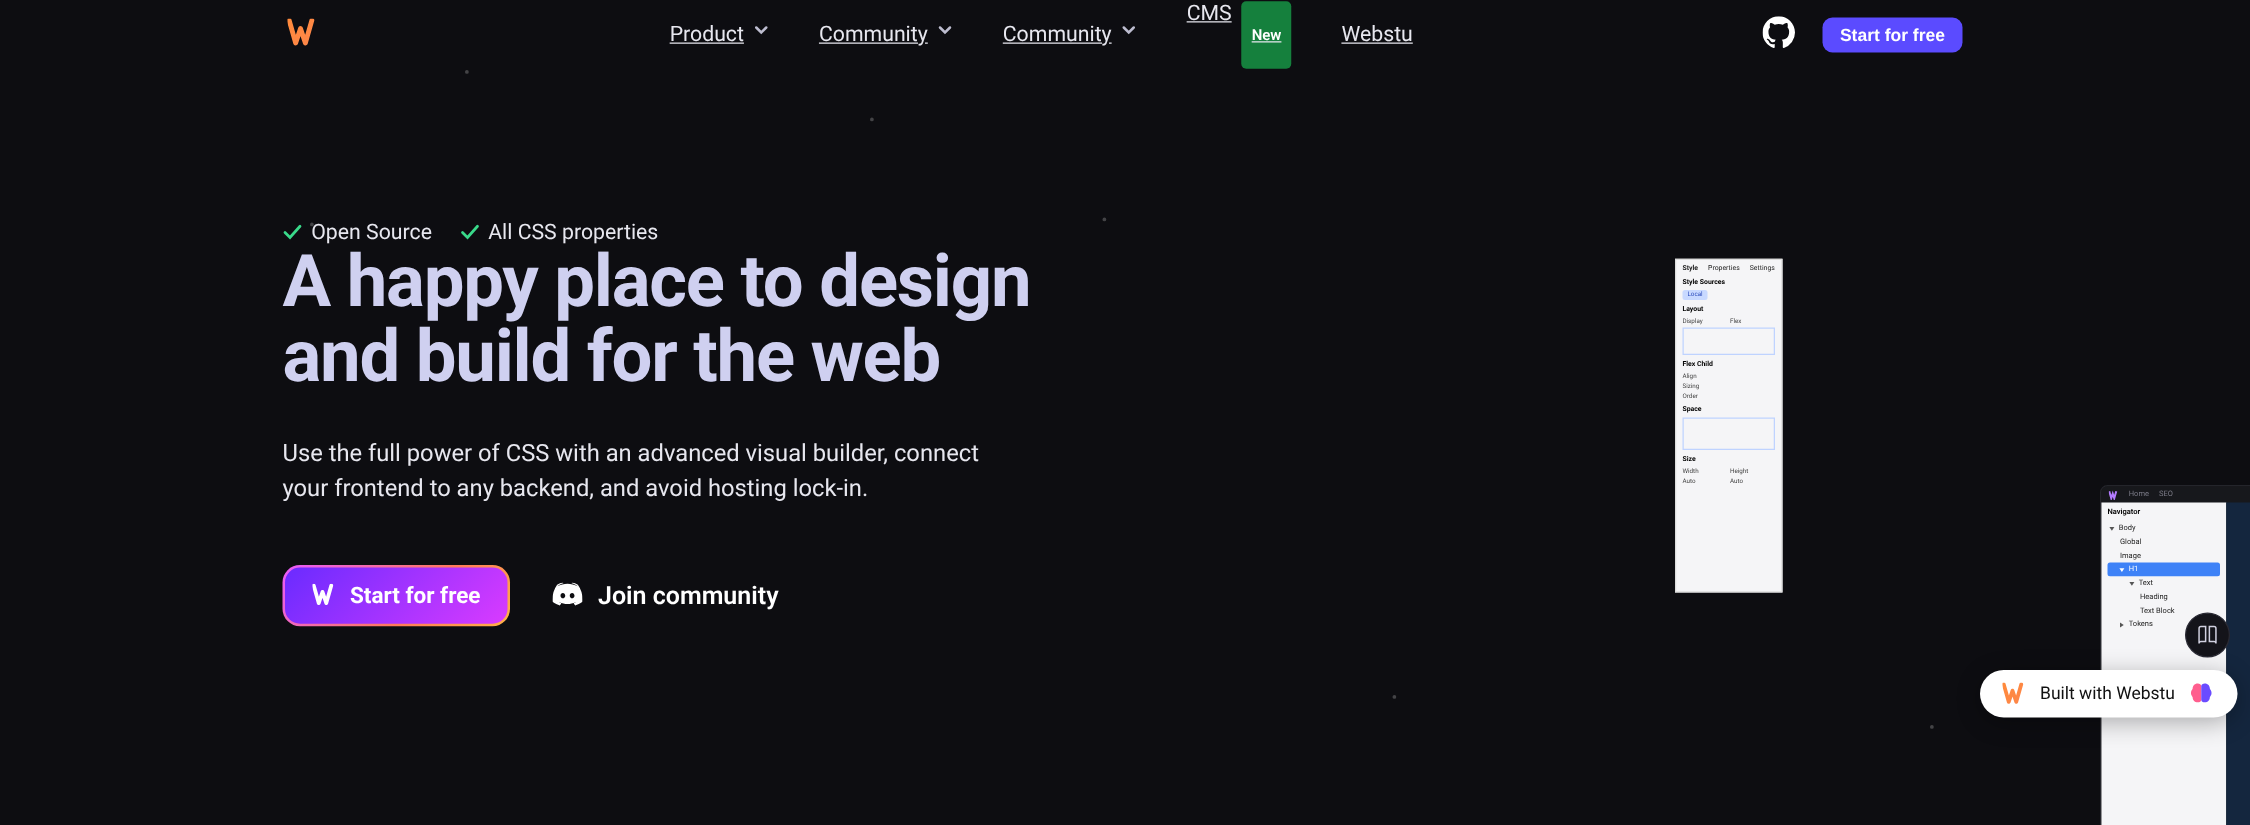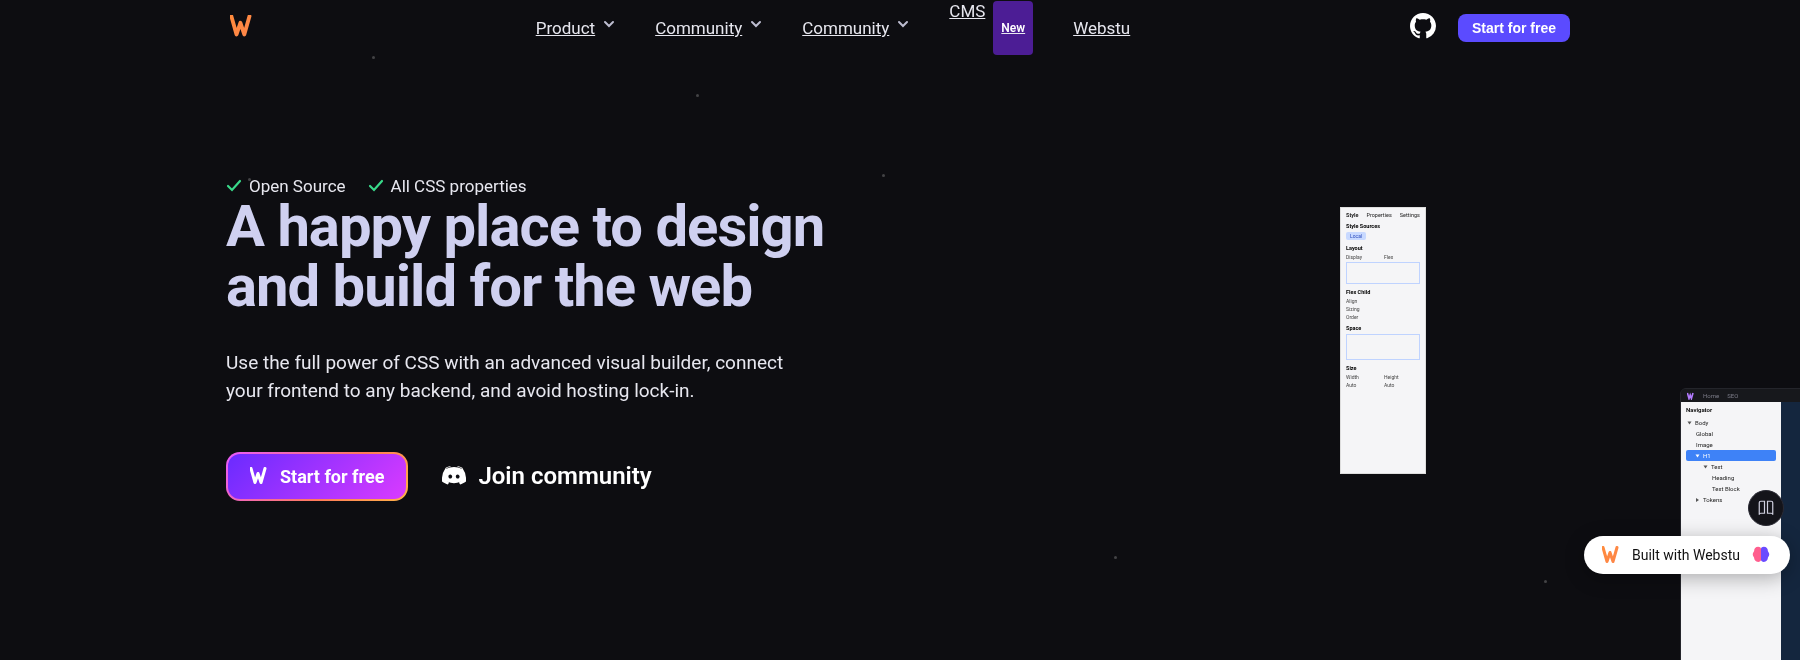--- a/index.html
+++ b/index.html
@@ -22,21 +22,21 @@
   .logo-w {
     width: 26px; height: 22px;
   }
   .nav { display:flex; align-items:center; gap: 40px; }
   .nav-item {
     display:flex; align-items:flex-start; gap:8px;
     font-size:17px; color:#e7e7ef; cursor:pointer;text-decoration:underline;
   }
   .chev { width:12px; height:12px; }
   .badge-new {
-    background:#4c1d95; color:#fff; font-size:12px; font-weight:600;
+    background:#15803d; color:#fff; font-size:12px; font-weight:600;
     padding:20px 8px; border-radius:4px;
   }
   .header-right { display:flex; align-items:center; gap:22px; }
   .github-icon { width:26px; height:26px; color:#fff; cursor:pointer; }
   .btn-start-sm {
     background:#5b4bff; color:#fff; font-size:14px; font-weight:600;
     padding:6px 14px; border-radius:8px; border:none; cursor:pointer;
   }
 
   
@@ -60,21 +60,21 @@
     background:linear-gradient(135deg,#e85aff 0%,#ff7a59 60%,#ffb347 100%);
     cursor:pointer;
   }
   .btn-grad-inner {
     display:flex; align-items:center; gap:10px;
     background:linear-gradient(135deg,#6a2bff 0%,#d93bff 100%);
     padding:12px 22px; border-radius:12px;
     font-size:18px; font-weight:700; color:#fff;
   }
   .logo-mini { width:20px; height:18px; }
-  .link-plain { display:flex; align-items:center; gap:12px; font-size:24px; font-weight:600; color:#fff; cursor:pointer; }
+  .link-plain { display:flex; align-items:center; gap:12px; font-size:20px; font-weight:600; color:#fff; cursor:pointer; }
   .discord-icon { width:24px; height:20px; }
 
   
   .editor {
     position:absolute; left:840px; top:194px; width:500px; height:280px;
     background:#17181c; border-radius:6px; overflow:hidden;
     border:1px solid #24252b;
   }
   .ed-top {
     height:13px; background:#17181c;

